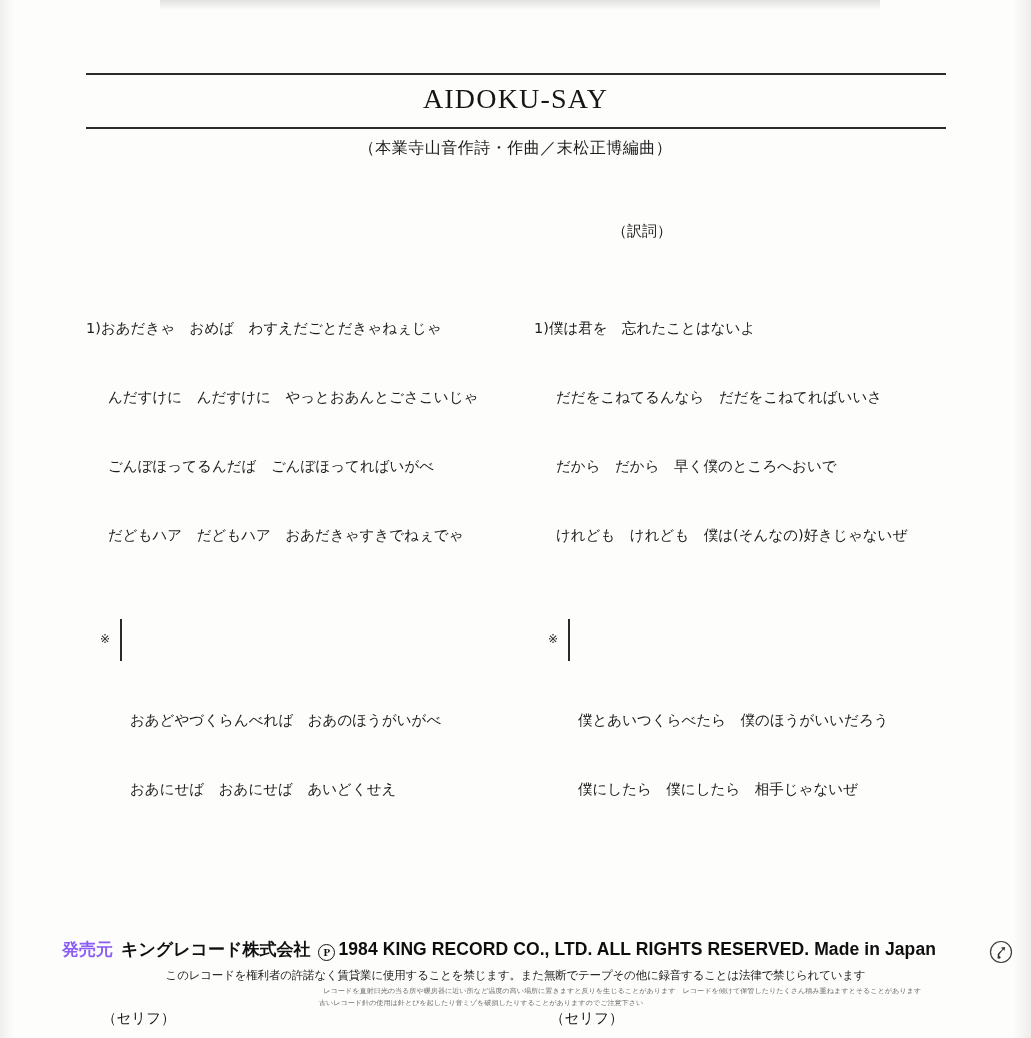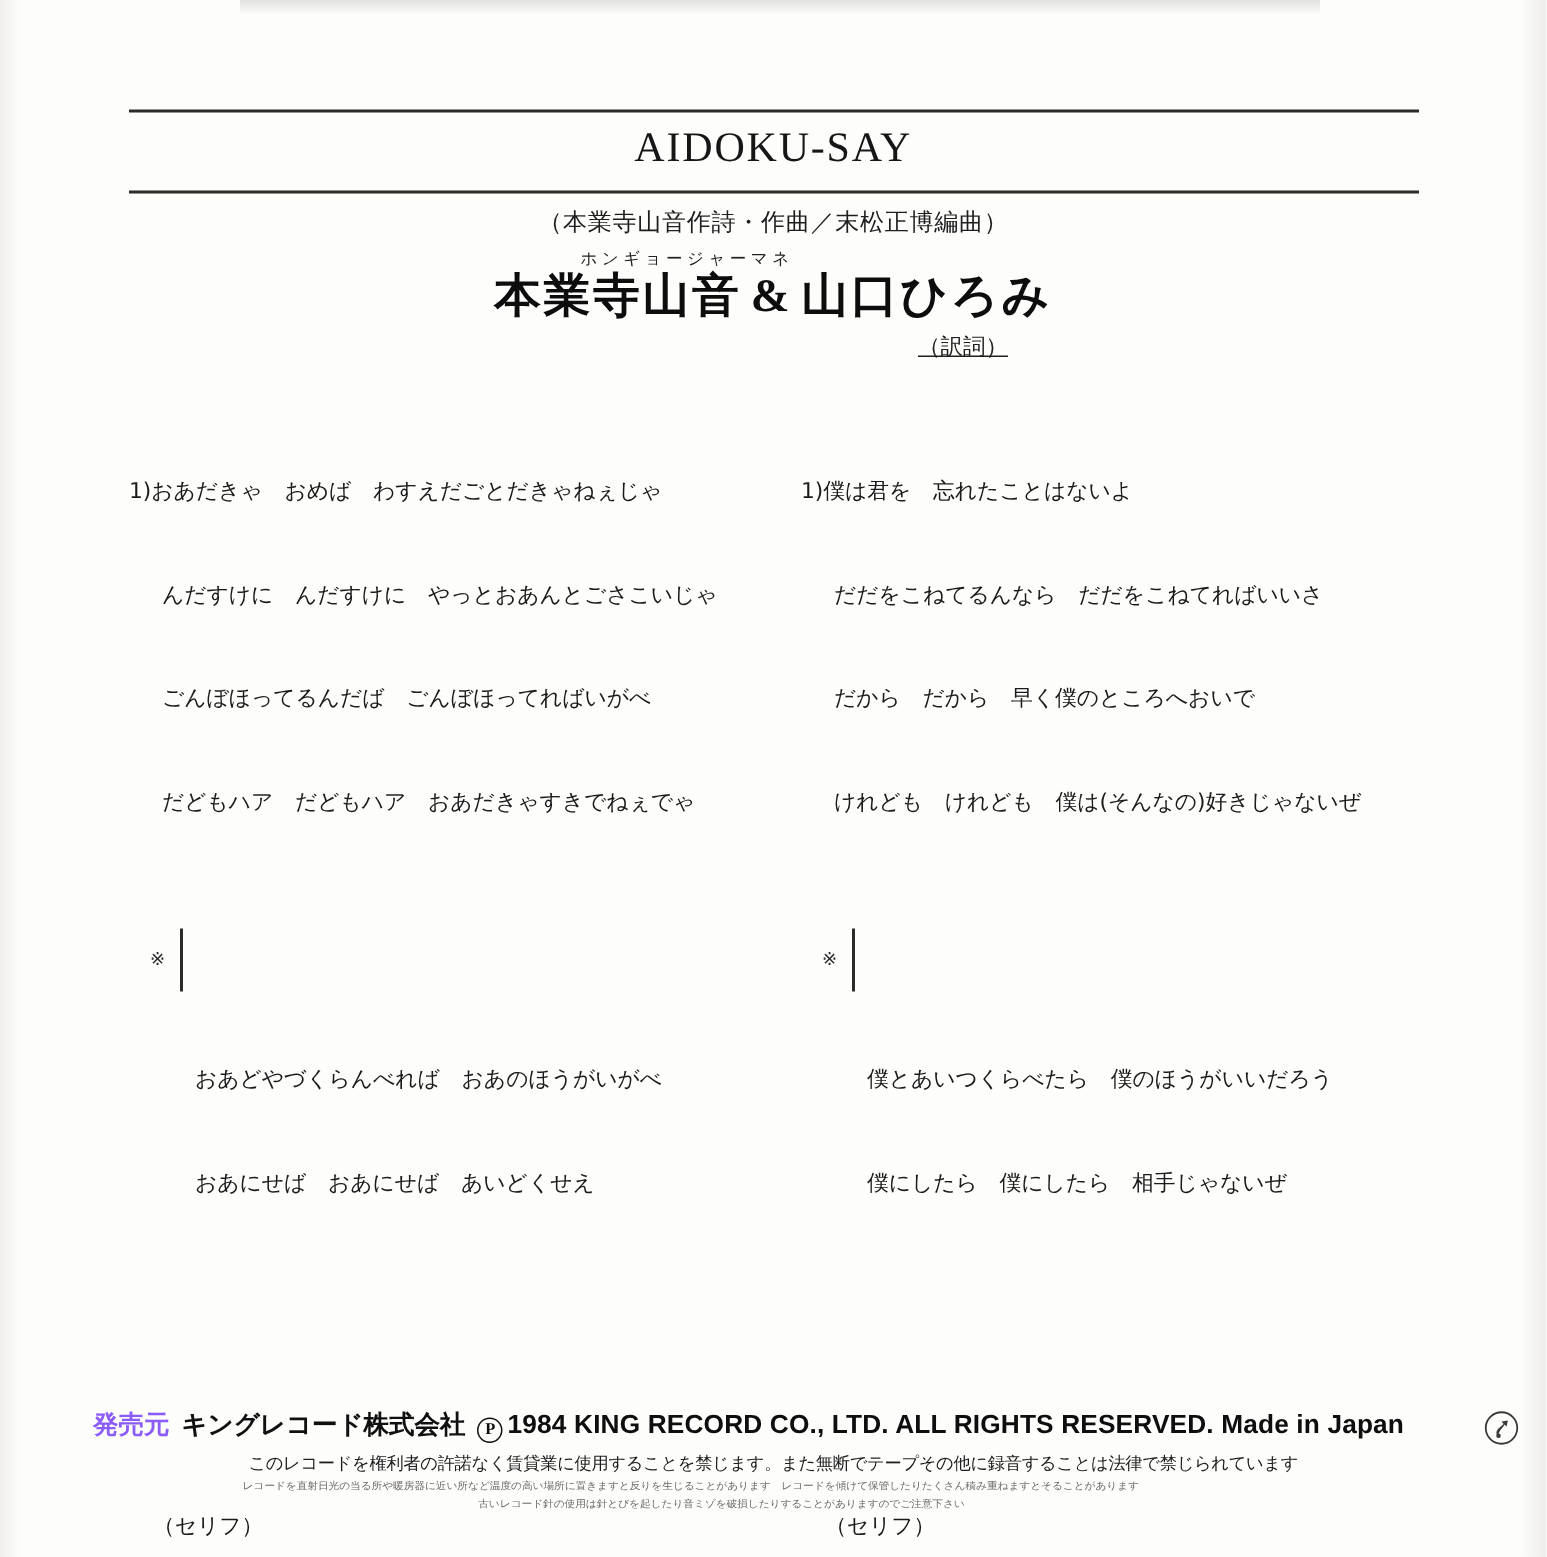--- a/index.html
+++ b/index.html
@@ -108,21 +108,20 @@
     font-family: "Liberation Serif", "DejaVu Serif", serif;
     font-weight: 700;
     padding: 0 6px;
   }
 
   .yakushi {
     position: absolute;
     left: 612px; top: 222px;
     font-size: 15px;
     color: #1e1e1e;
-    text-decoration: underline;
   }
 
   
   .col {
     position: absolute;
     top: 248px;
     font-family: "DejaVu Sans", "Liberation Sans", sans-serif;
     font-size: 14.5px;
     line-height: 23px;
     color: #1b1b1b;
@@ -226,21 +225,21 @@
     font-family: "DejaVu Sans", "Liberation Sans", sans-serif;
     font-size: 11.5px;
     color: #1d1d1d;
     letter-spacing: -.2px;
   }
   .fineprint2 {
     position: absolute;
     left: 0;
     top: 48px;
     width: 921px;
-    text-align: center;
+    text-align: right;
     font-family: "DejaVu Sans", "Liberation Sans", sans-serif;
     font-size: 7.2px;
     color: #6d6a68;
     letter-spacing: -.1px;
     transform: scaleY(.92);
   }
   .fineprint3 {
     position: absolute;
     left: 0;
     top: 60px;
@@ -262,24 +261,20 @@
   <div class="top-smudge"></div>
 
   <div class="rule r1"></div>
 
   <div class="title">AIDOKU-SAY</div>
 
   <div class="rule r2"></div>
 
   <div class="credit">（本業寺山音作詩・作曲／末松正博編曲）</div>
 
-  <div class="artist-wrap">
-    <span class="furigana">ホンギョージャーマネ</span>
-    <span class="artist"><span>本業寺山音</span><span class="amp">&amp;</span><span>山口ひろみ</span></span>
-  </div>
 
   <div class="yakushi">（訳詞）</div>
 
   <div class="col col-left">
 
     <span class="ln verse-head"><span>1)</span><span>おあだきゃ　おめば　わすえだごとだきゃねぇじゃ</span></span>
     <span class="ln ind1">んだすけに　んだすけに　やっとおあんとごさこいじゃ</span>
     <span class="ln ind1">ごんぼほってるんだば　ごんぼほってればいがべ</span>
     <span class="ln ind1">だどもハア　だどもハア　おあだきゃすきでねぇでゃ</span>
 

